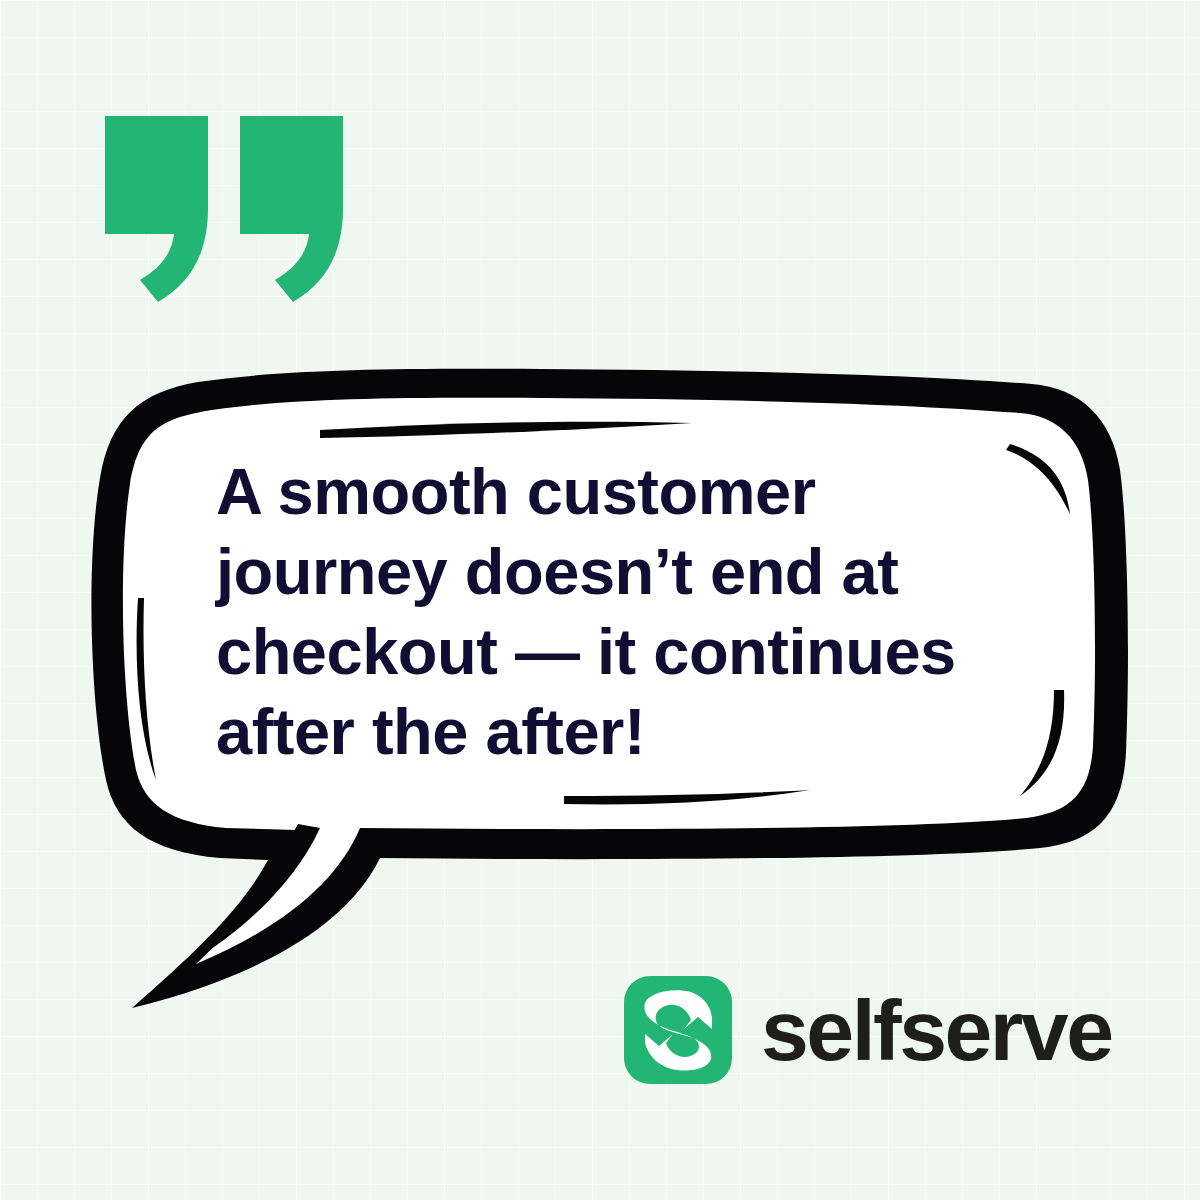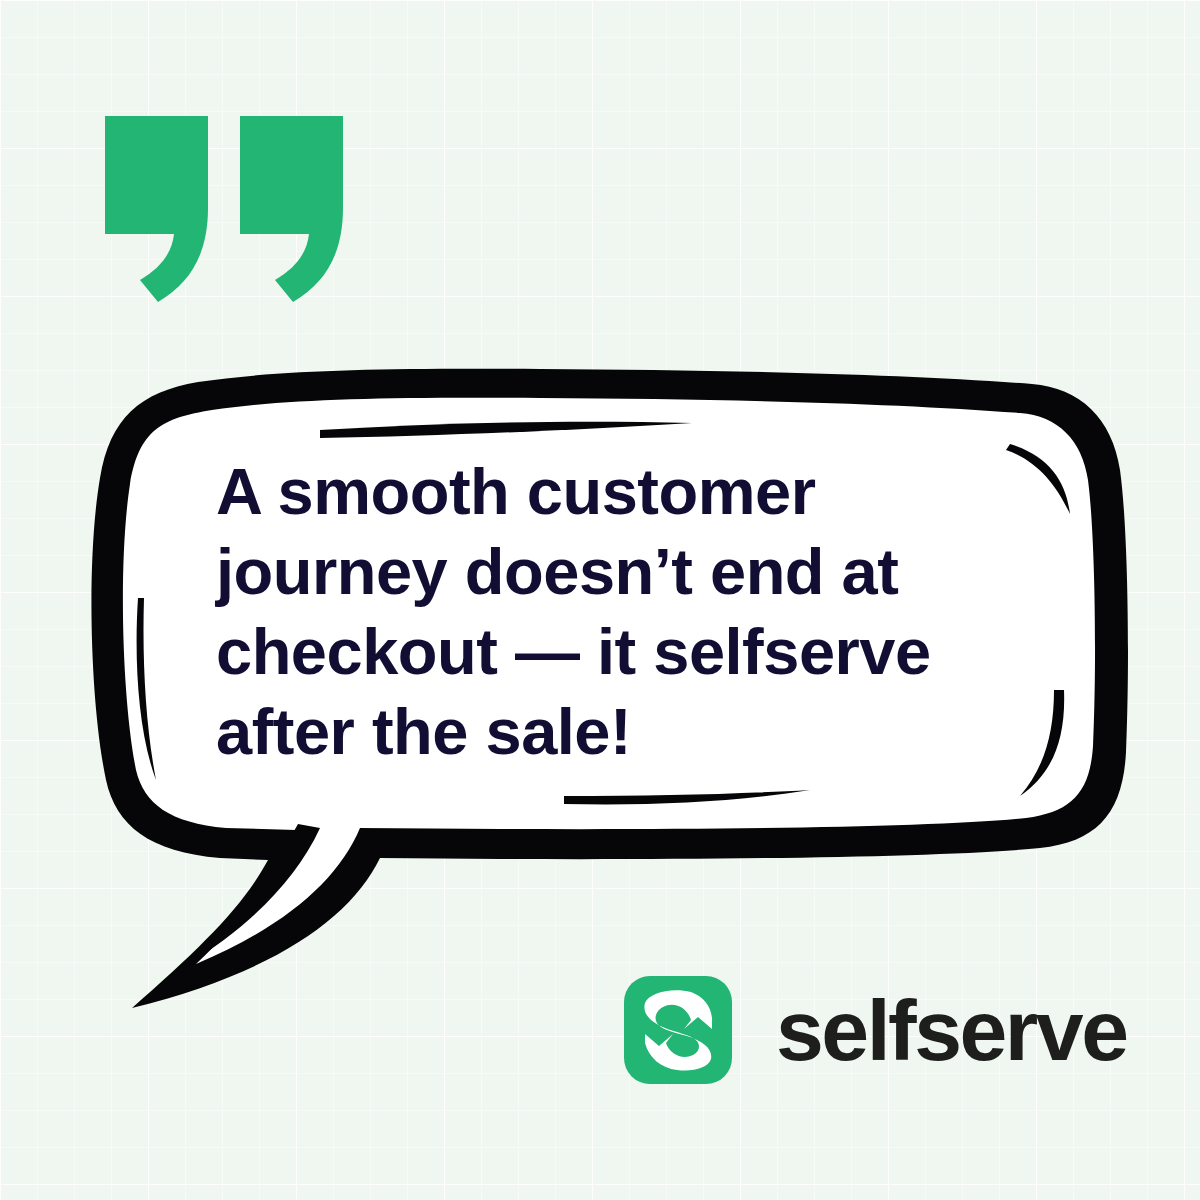--- a/index.html
+++ b/index.html
@@ -60,21 +60,21 @@
     -webkit-font-smoothing: antialiased;
   }
 
   
   #logo-lockup {
     position: absolute;
     left: 624px;
     top: 976px;
     display: flex;
     align-items: center;
-    gap: 44px;
+    gap: 29px;
   }
   #logo-mark {
     width: 108px;
     height: 108px;
     border-radius: 26px;
     background: #22b573;
     display: flex;
     align-items: center;
     justify-content: center;
     flex: 0 0 auto;
@@ -141,21 +141,21 @@
       <path fill="#060608" d="M 300 70 C 430 62, 560 60, 672 63 C 560 70, 420 76, 300 78 Z"></path>
       <path fill="#060608" d="M 990 84 C 1028 96, 1046 120, 1050 154 C 1036 124, 1016 100, 986 90 Z"></path>
       <path fill="#060608" d="M 1044 330 C 1046 380, 1032 414, 1000 436 C 1024 408, 1034 374, 1034 330 Z"></path>
       <path fill="#060608" d="M 124 238 C 122 304, 126 368, 136 420 C 118 372, 114 300, 118 238 Z"></path>
       <path fill="#060608" d="M 544 436 C 640 436, 720 434, 790 430 C 716 442, 630 446, 544 444 Z"></path>
 
       <path fill="#060608" d="M 300 468 C 276 520, 230 566, 168 604 C 212 558, 252 512, 278 464 Z"></path>
     </svg>
   </div>
 
-  <div id="quote-text">A smooth customer journey doesn’t end at checkout — it selfserve after the sale!</div>
+  <div id="quote-text">A smooth customer journey doesn’t end at checkout — it continues after the after!</div>
 
   <div id="logo-lockup">
     <div id="logo-mark">
       <svg viewBox="0 0 74 82" xmlns="http://www.w3.org/2000/svg" aria-hidden="true">
         <path fill="#ffffff" d="
           M 50 3
           C 64 8, 72 20, 71 34
           L 71 40
           L 57 28
           L 43 40

